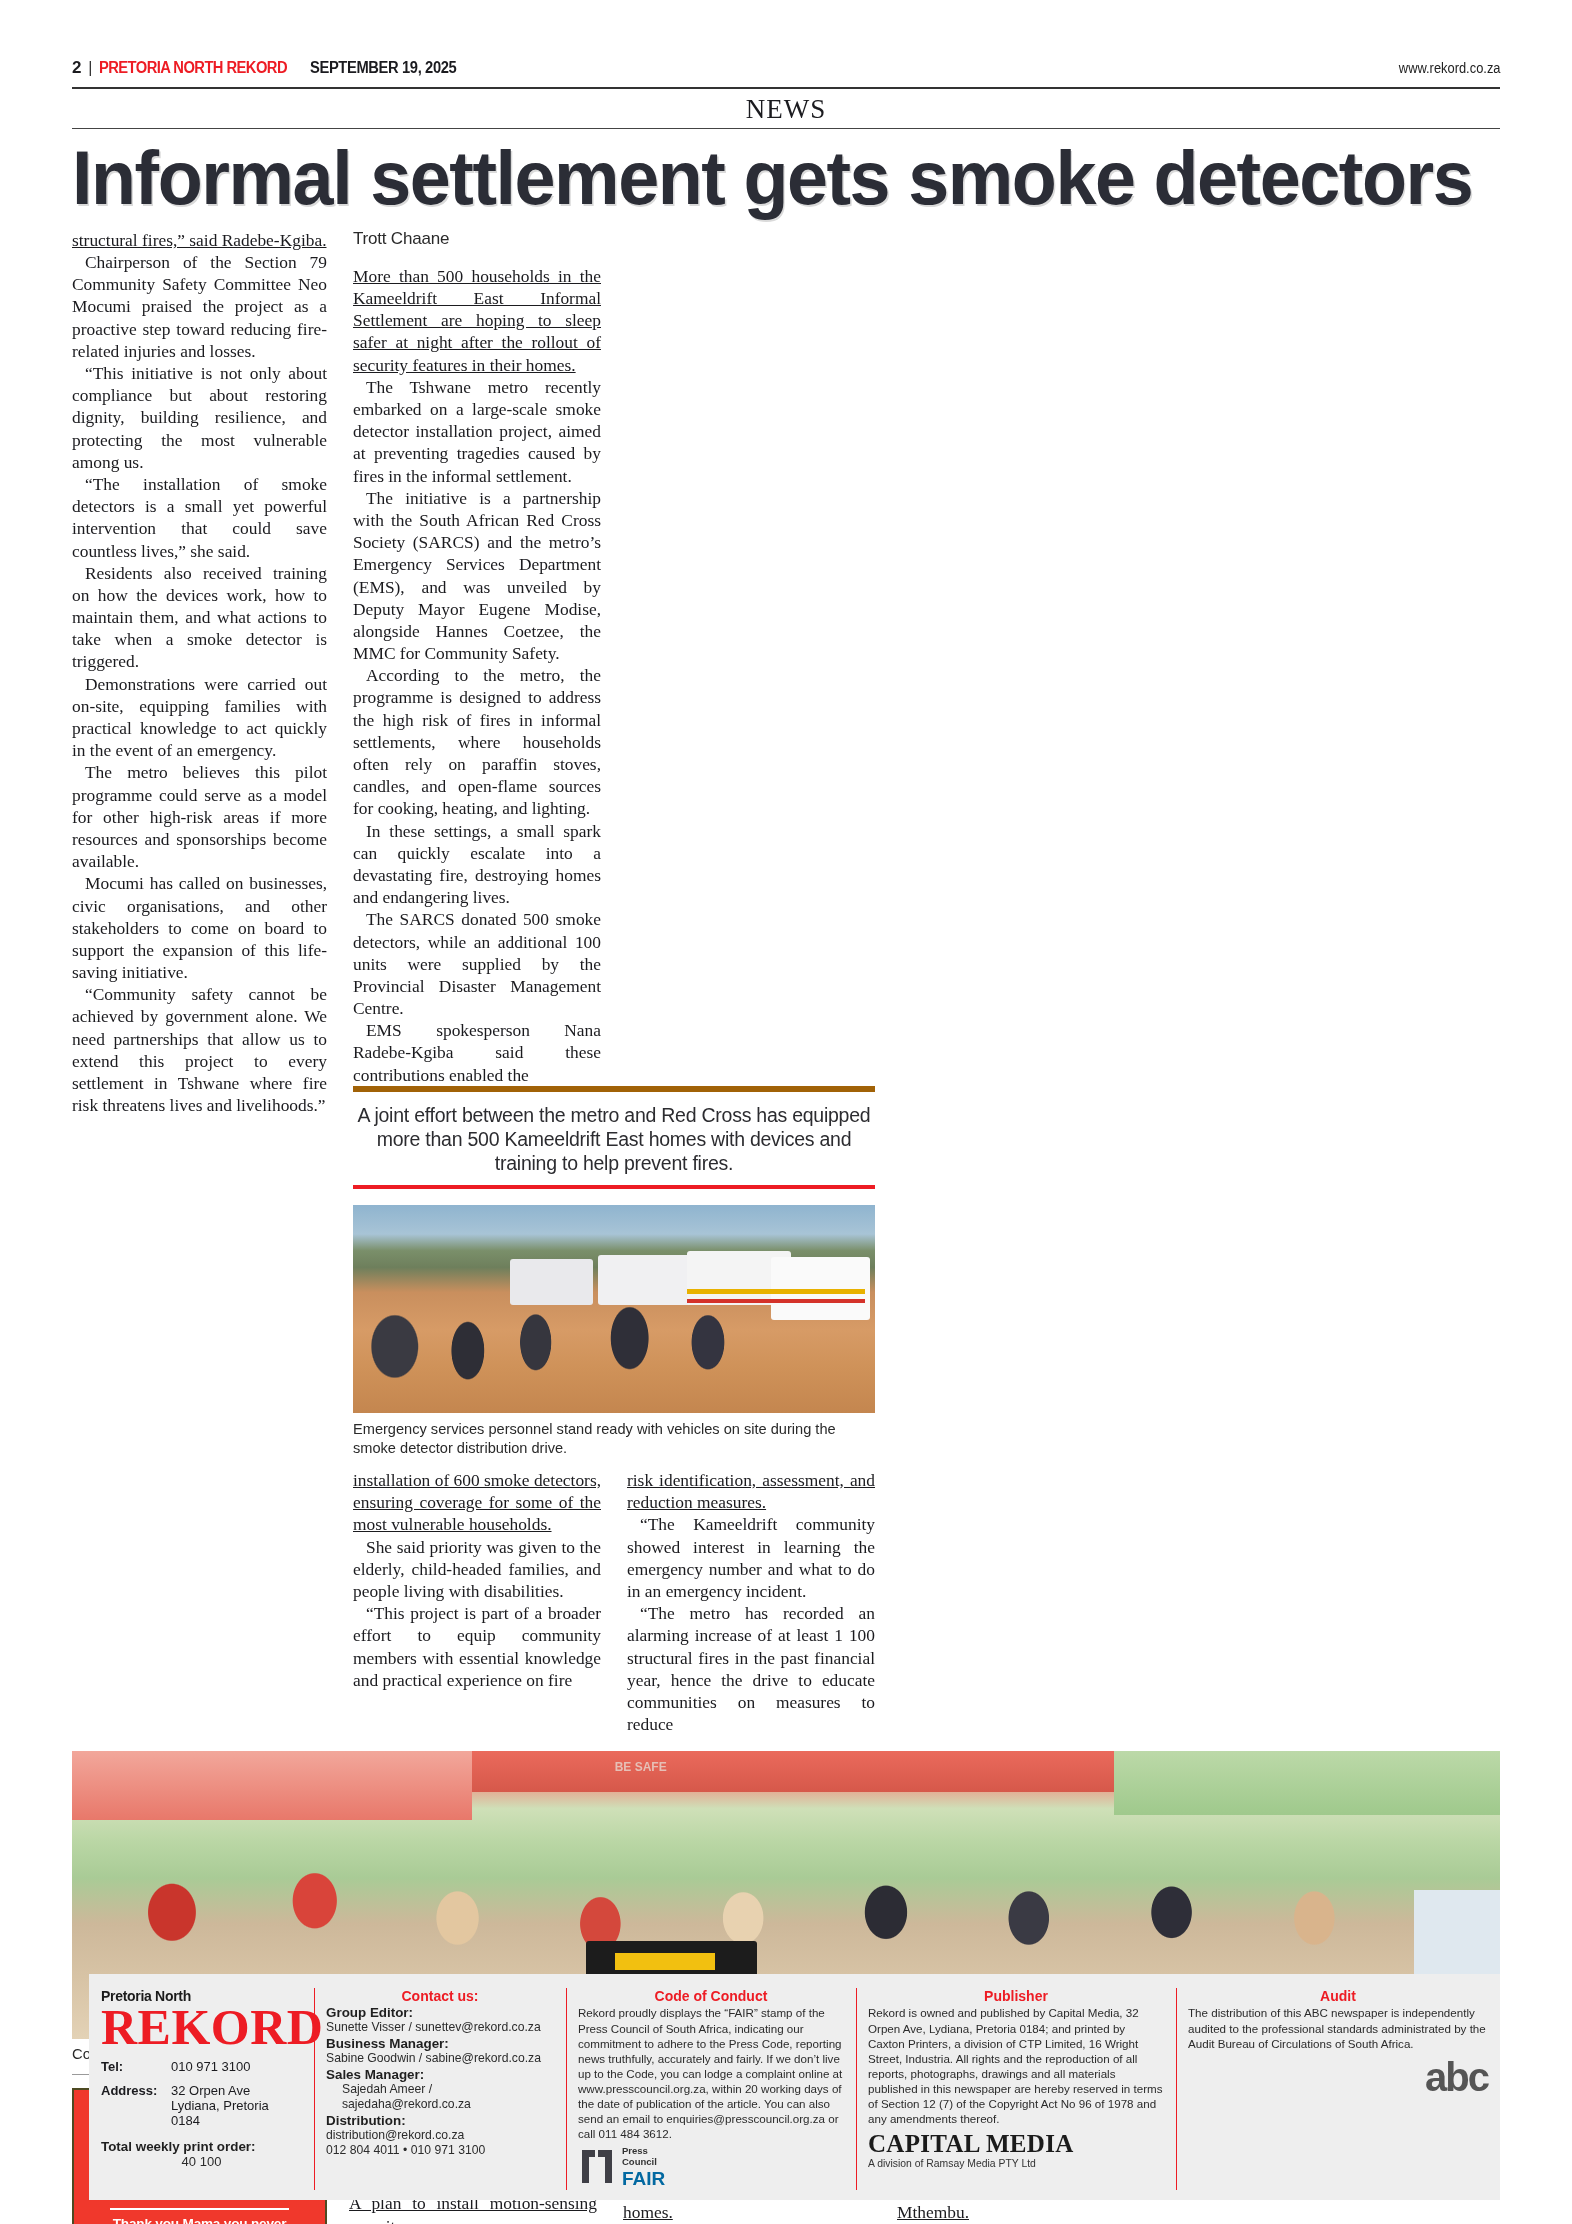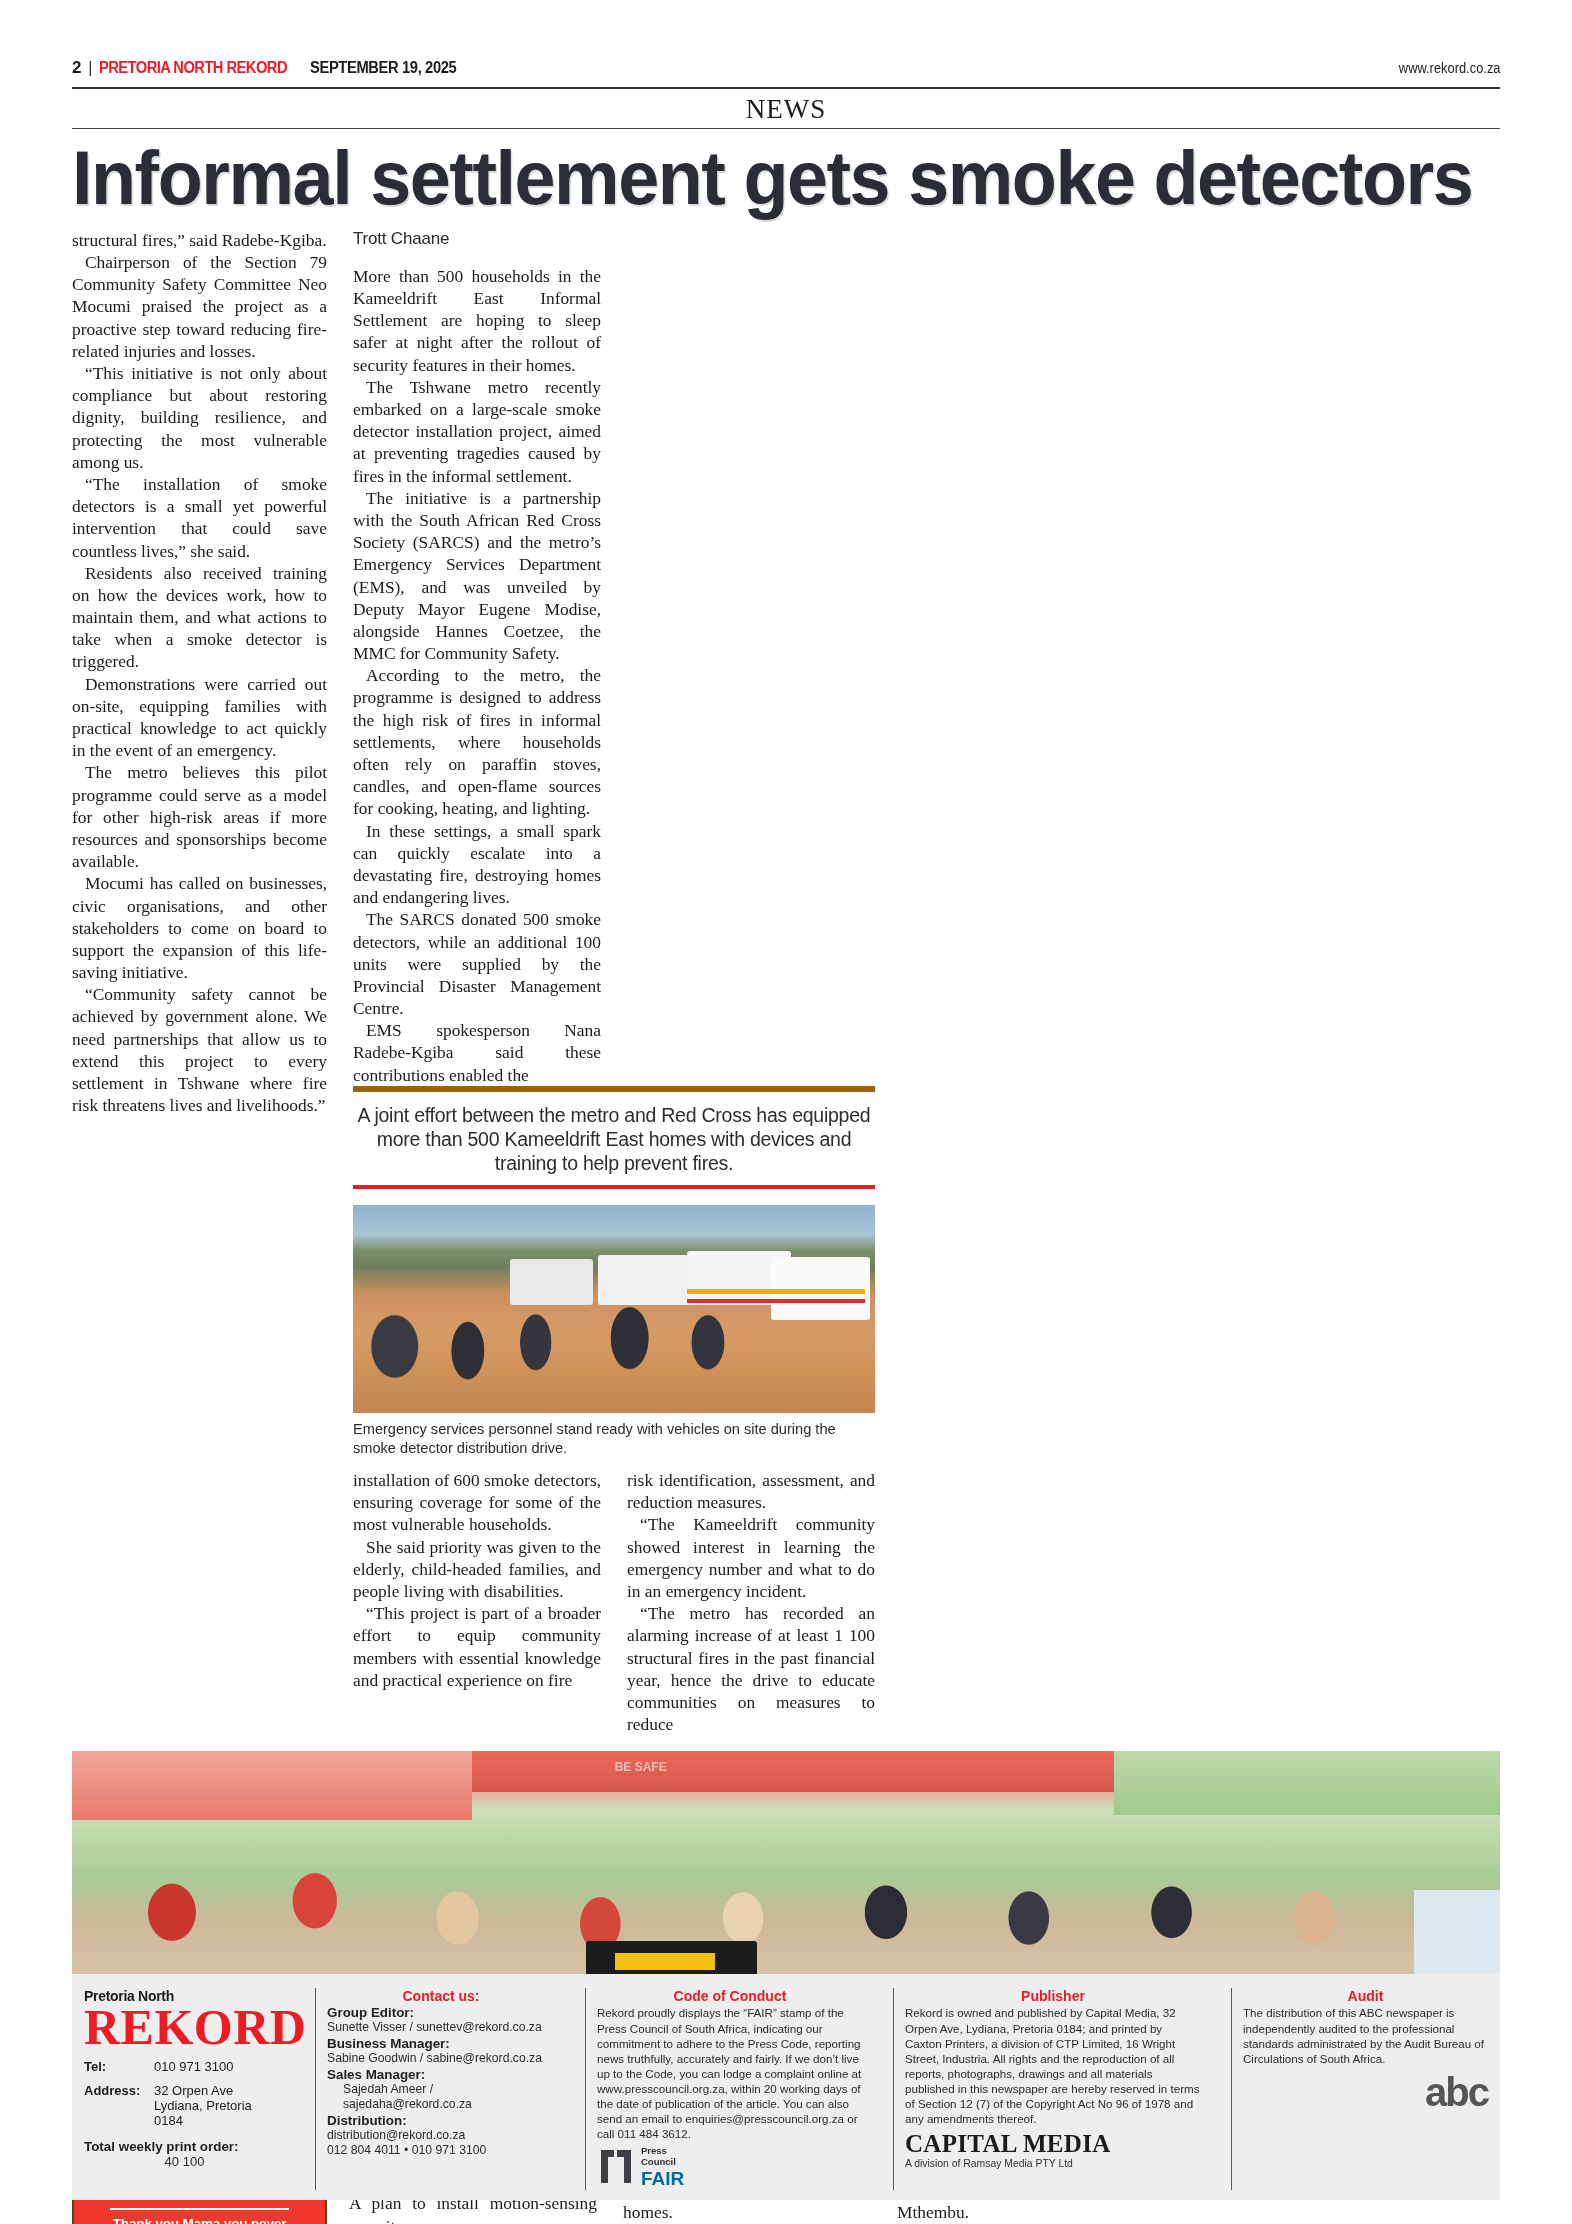--- a/index.html
+++ b/index.html
@@ -41,21 +41,21 @@
     font-size:56px;line-height:1;letter-spacing:-1.2px;color:#26282f;
     white-space:nowrap;transform:scaleX(.93);transform-origin:left center;
   }
 
   
   .art1{display:grid;grid-template-columns:255px 248px 248px 1fr;gap:0 26px;margin-top:16px;}
   .byline{font-family:"Liberation Sans",sans-serif;font-size:17px;
     letter-spacing:-.2px;margin-bottom:16px;color:#2a2a2a;}
   p.body{font-size:17.4px;line-height:1.275;text-align:justify;
     text-indent:13px;hyphens:auto;}
-  p.body.first{text-indent:0;}
+  p.body.first{text-indent:0;text-decoration:underline;}
 
   
   .deck-wrap{grid-column:2 / 4;}
   .deck{border-top:6px solid #a16207;border-bottom:4px solid #ed1c24;
     padding:11px 4px 10px;text-align:center;
     font-family:"Liberation Sans",sans-serif;font-size:19.5px;line-height:1.24;
     color:#2c2c30;letter-spacing:-.25px;}
   .photo1{grid-column:2 / 4;margin-top:16px;}
   .cap{font-family:"Liberation Sans",sans-serif;font-size:14.6px;line-height:1.26;
     color:#2a2a2a;padding-top:7px;}
@@ -78,23 +78,23 @@
     line-height:1;letter-spacing:-.5px;}
   .ad-t2{font-family:"Liberation Sans",sans-serif;font-weight:bold;font-size:24px;
     line-height:1.04;letter-spacing:-.4px;}
   .ad-t3{font-family:"Liberation Sans",sans-serif;font-weight:bold;font-size:24px;
     line-height:1.04;letter-spacing:-.4px;}
   .ad-divider{border-top:2px solid #fff;width:75%;margin:7px auto 6px;}
   .ad-quote{font-family:"Liberation Sans",sans-serif;font-weight:bold;font-size:13.6px;
     line-height:1.19;letter-spacing:-.2px;}
 
   
-  .footer{position:absolute;left:72px;right:72px;bottom:24px;background:#eeeeee;
+  .footer{position:absolute;left:89px;right:72px;bottom:24px;background:#eeeeee;
     display:grid;grid-template-columns:225px 252px 290px 320px 1fr;
-    gap:18px;padding:14px 0 10px;}
+    gap:0;padding:14px 0 10px;}
   .fcol{padding:0 12px;position:relative;}
   .fcol + .fcol::before{content:"";position:absolute;left:0;top:0;bottom:0;
     border-left:1.4px solid #ed1c24;}
   .f-head{font-family:Liberation Sans, sans-serif;font-weight:bold;font-size:14px;
     color:#ed1c24;margin-bottom:1px;text-align:center;}
   .f-sub{font-family:"Liberation Sans",sans-serif;font-weight:bold;font-size:13.4px;color:#1f1f1f;}
   .f-txt{font-family:"Liberation Sans",sans-serif;font-size:12.2px;line-height:1.28;color:#2b2b2b;}
   .f-txt-sm{font-family:"Liberation Sans",sans-serif;font-size:11.6px;line-height:1.3;color:#2b2b2b;}
   .mast-small{font-family:"Liberation Sans",sans-serif;font-weight:bold;font-size:14px;
     letter-spacing:-.3px;color:#1b1b1b;}

